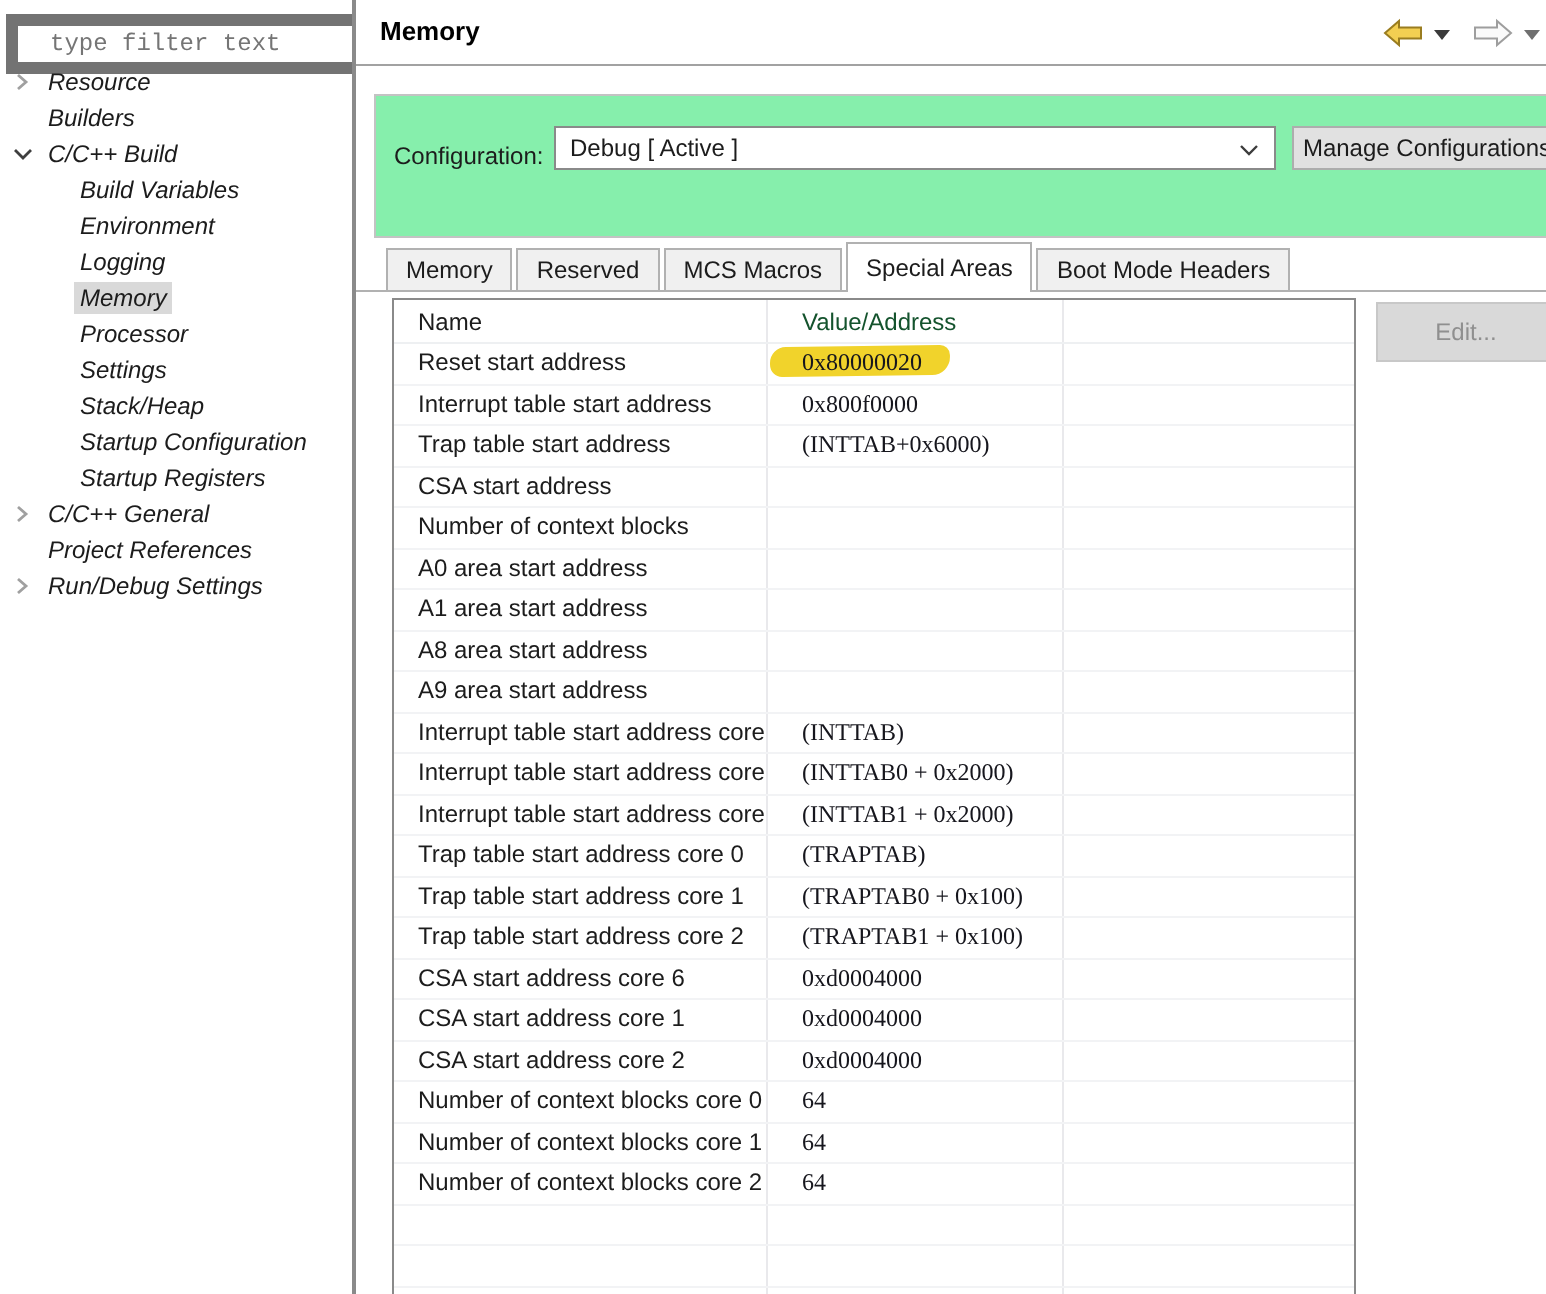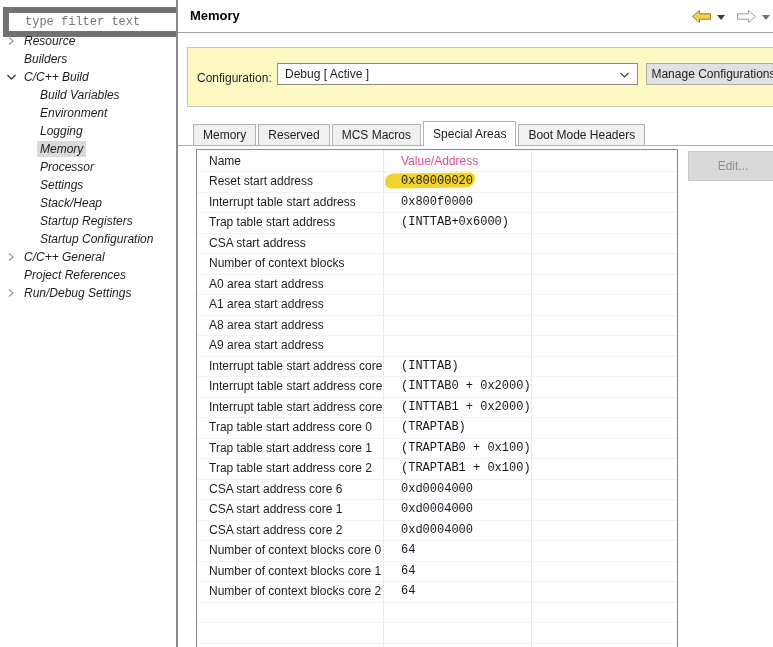--- a/index.html
+++ b/index.html
@@ -17,21 +17,21 @@
   
   .splitter{position:absolute;left:176px;top:0;width:2px;height:647px;background:#8a8a8a;}
   
   .rpanel{position:absolute;left:178px;top:0;width:595px;height:647px;background:#fff;}
   .ptitle{position:absolute;left:12px;top:0;height:32px;line-height:32px;font-weight:bold;font-size:13px;color:#000;}
   .titlesep{position:absolute;left:0;top:32px;right:0;height:1px;background:#a2a2a2;}
   .navicons{position:absolute;right:3px;top:9px;display:flex;align-items:center;gap:5px;}
   .caret{width:0;height:0;border-left:4px solid transparent;border-right:4px solid transparent;border-top:5px solid #3b3b3b;margin-top:2px;}
   .caret.dim{border-top-color:#6f6f6f;}
   
-  .cfg{position:absolute;left:9px;top:47px;width:586px;height:60px;background:#fef9c3;
+  .cfg{position:absolute;left:9px;top:47px;width:586px;height:72px;background:#86efac;
        border:1px solid #c3c3c3;border-right:none;box-sizing:border-box;}
   .cfg-label{position:absolute;left:9px;top:0;height:60px;line-height:60px;}
   .combo{position:absolute;left:89px;top:15px;width:361px;height:22px;background:#fff;border:1px solid #8a8a8a;
          box-sizing:border-box;line-height:20px;padding-left:7px;cursor:default;}
   .combo-chev{position:absolute;right:7px;top:7px;}
   .btn{background:#e1e1e1;border:1px solid #adadad;box-sizing:border-box;font-family:"Liberation Sans",sans-serif;
        font-size:12px;color:#1c1c1c;cursor:default;}
   .manage{position:absolute;left:458px;top:15px;width:145px;height:22px;text-align:center;line-height:20px;white-space:nowrap;overflow:hidden;}
   
   .tabbar{position:absolute;left:0;top:120px;right:0;height:25px;display:flex;align-items:flex-end;
@@ -41,22 +41,22 @@
   .tab.active{height:24px;line-height:24px;background:#fff;position:relative;z-index:2;margin-bottom:-1px;margin-top:44px;}
   
   .grid{position:absolute;left:18px;top:149px;width:480px;height:498px;border:1px solid #8a8a8a;
         background:#fff;overflow:hidden;box-sizing:content-box;}
   .vline{position:absolute;top:0;bottom:0;width:1px;background:#e9e9ec;z-index:0;}
   .v1{left:186px;} .v2{left:334px;}
   .thead{height:21px;line-height:22px;border-bottom:1px solid #eef0f2;display:flex;position:relative;z-index:1;}
   .trow{height:19.5px;line-height:19.5px;border-bottom:1px solid #f2f3f5;display:flex;position:relative;z-index:1;}
   .c-name{width:174px;padding-left:12px;white-space:nowrap;overflow:hidden;flex:0 0 auto;}
   .c-val{width:130px;padding-left:18px;white-space:nowrap;overflow:visible;flex:0 0 auto;position:relative;
-         font-family:Liberation Mono, monospace;font-size:12px;color:#16161d;}
-  .thead .c-val{font-family:"Liberation Sans",sans-serif;color:#ec4899;}
+         font-family:Liberation Serif, serif;font-size:12px;color:#16161d;}
+  .thead .c-val{font-family:"Liberation Sans",sans-serif;color:#14532d;}
   .marker{position:absolute;left:2px;top:1px;width:90px;height:15px;background:#f1d32b;z-index:-1;
           border-radius:8px 5px 9px 6px;transform:rotate(-0.7deg);}
   .valtxt{position:relative;z-index:1;}
   .editbtn{position:absolute;left:510px;top:151px;width:90px;height:30px;background:#d9d9d9;border:1px solid #c8c8c8;
            color:#8f8f8f;text-align:center;line-height:28px;box-sizing:border-box;}
   svg{display:block;}
 </style>
 </head>
 <body>
 
@@ -106,25 +106,25 @@
     <div class="titem lvl1">
       <span class="chev"></span>
       <span>Settings</span>
       </div>
     <div class="titem lvl1">
       <span class="chev"></span>
       <span>Stack/Heap</span>
       </div>
     <div class="titem lvl1">
       <span class="chev"></span>
+      <span>Startup Configuration</span>
+      </div>
+    <div class="titem lvl1">
+      <span class="chev"></span>
       <span>Startup Registers</span>
-      </div>
-    <div class="titem lvl1">
-      <span class="chev"></span>
-      <span>Startup Configuration</span>
       </div>
     <div class="titem">
       <span class="chev">
           <svg width="10" height="10" viewBox="0 0 10 10">
             <polyline points="3,1.5 7,5 3,8.5" fill="none" stroke="#a0a0a0" stroke-width="1.4"></polyline>
           </svg>
         </span>
       <span>C/C++ General</span>
       </div>
     <div class="titem">

